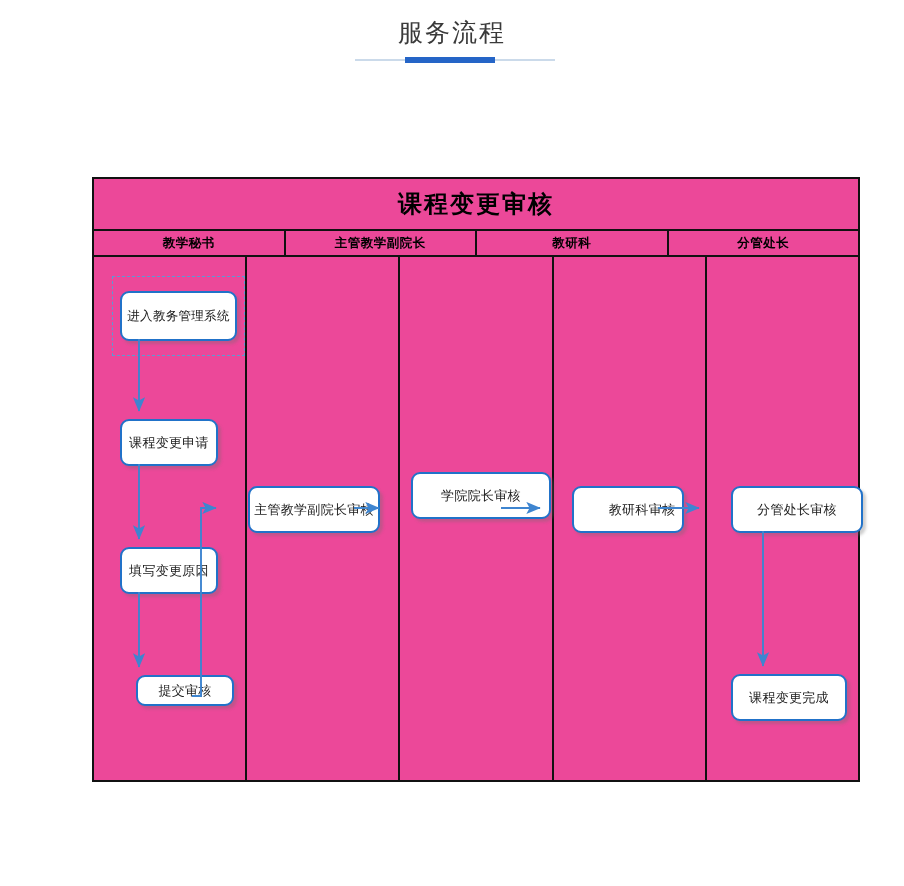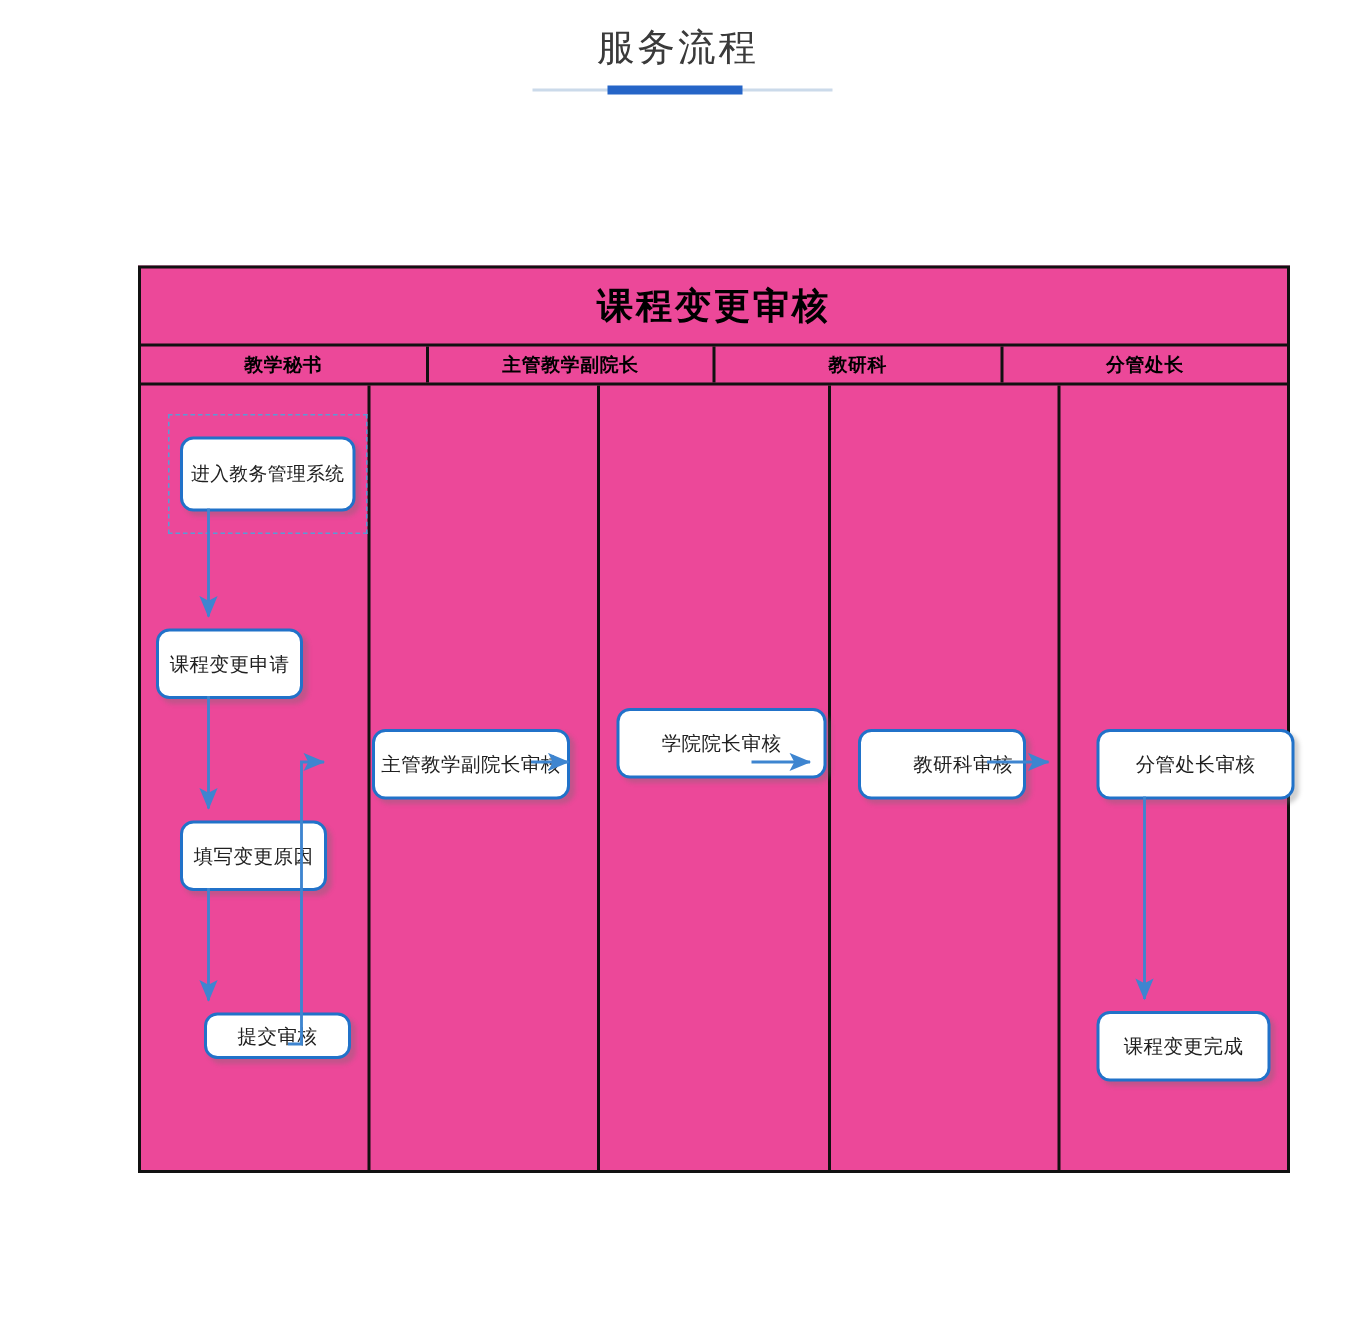--- a/index.html
+++ b/index.html
@@ -186,21 +186,21 @@
     <div class="flow-lane"></div>
     <div class="flow-lane"></div>
   </div>
 
   <div class="node-sel-box" style="left:18px; top:97px; width:133px; height:80px;"></div>
 
   <div class="node" style="left:26px; top:112px; width:117px; height:50px; font-size:12.5px;">
     <span>进入教务管理系统</span>
   </div>
 
-  <div class="node" style="left:10px; top:240px; width:98px; height:47px;">
+  <div class="node" style="left:26px; top:240px; width:98px; height:47px;">
     <span>课程变更申请</span>
   </div>
 
   <div class="node" style="left:26px; top:368px; width:98px; height:47px;">
     <span>填写变更原因</span>
   </div>
 
   <div class="node" style="left:42px; top:496px; width:98px; height:31px;">
     <span>提交审核</span>
   </div>

